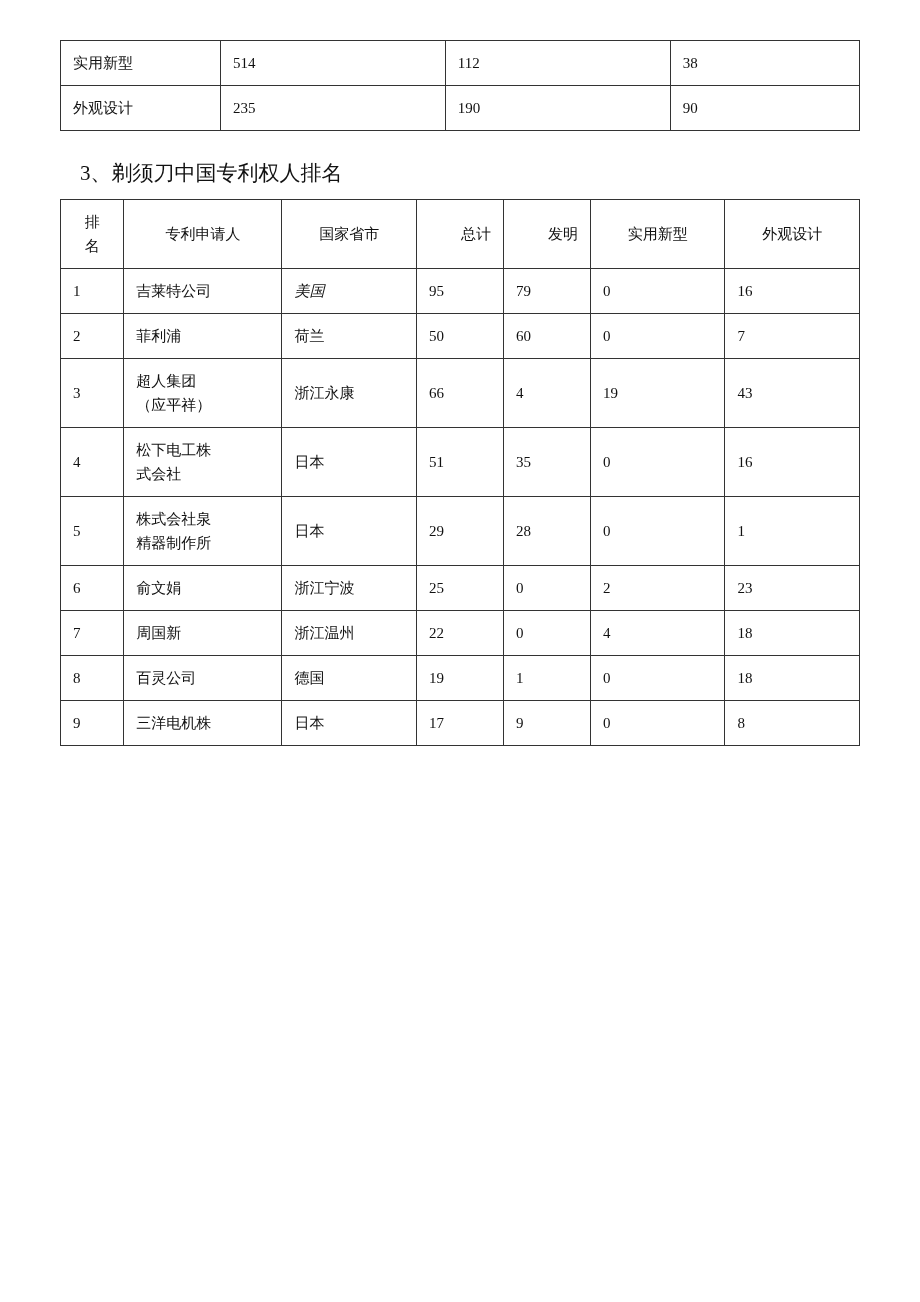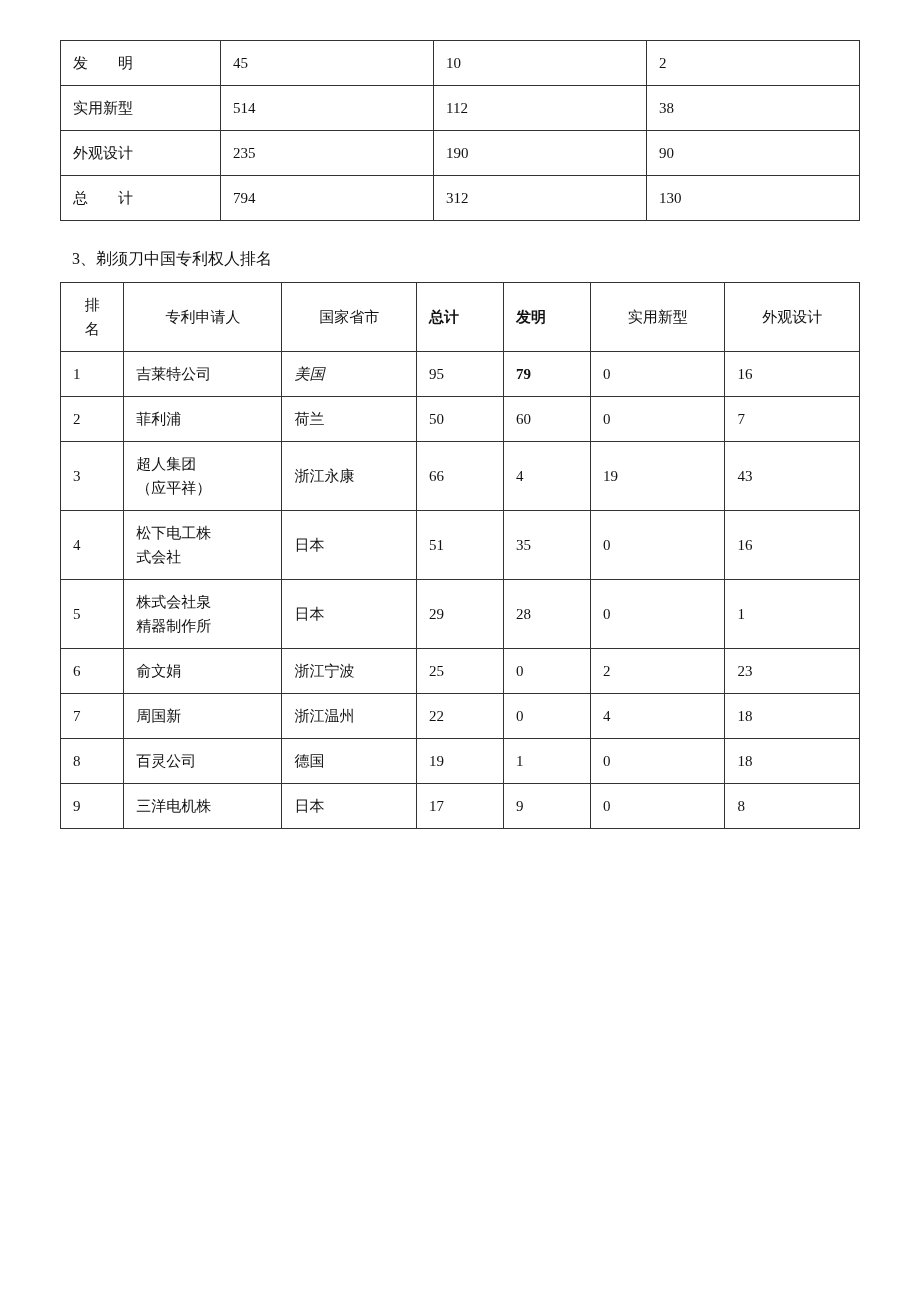--- a/index.html
+++ b/index.html
@@ -4,23 +4,23 @@
   <style>
     * { margin: 0; padding: 0; box-sizing: border-box; }
     body {
       background: #fff;
       font-family: "SimSun", "宋体", serif;
       font-size: 15px;
       color: #111;
       padding: 40px 60px;
     }
     .section-title {
-      font-size: 16px;
+      font-size: 21px;
       margin-bottom: 12px;
-      margin-left: 12px;
+      margin-left: 20px;
     }
     table {
       border-collapse: collapse;
       width: 100%;
       margin-bottom: 28px;
     }
     td, th {
       border: 1px solid #333;
       padding: 10px 12px;
       vertical-align: middle;
@@ -32,66 +32,54 @@
     .ranking-table td {
       vertical-align: middle;
     }
   </style>
 </head>
 <body>
 
 <table class="top-table">
   <tbody id="top-table-body">
       <tr>
-        <td>发　　明</td>
-        <td>45</td>
-        <td>10</td>
-        <td>2</td>
-      </tr>
-      <tr>
         <td>实用新型</td>
         <td>514</td>
         <td>112</td>
         <td>38</td>
       </tr>
       <tr>
         <td>外观设计</td>
         <td>235</td>
         <td>190</td>
         <td>90</td>
-      </tr>
-      <tr>
-        <td>总　　计</td>
-        <td>794</td>
-        <td>312</td>
-        <td>130</td>
       </tr>
     </tbody>
 </table>
 
 <p class="section-title">3、剃须刀中国专利权人排名</p>
 
 <table class="ranking-table">
   <tbody id="ranking-table-body">
       <tr>
         <td style="white-space: pre-line; font-weight: normal; text-align: center;">排
 名</td>
         <td style="white-space: pre-line; font-weight: normal; text-align: center;">专利申请人</td>
         <td style="white-space: pre-line; font-weight: normal; text-align: center;">国家省市</td>
-        <td style="white-space: pre-line; font-weight: bold; text-align: left;">总计</td>
-        <td style="white-space: pre-line; font-weight: bold; text-align: left;">发明</td>
+        <td style="white-space: pre-line; font-weight: normal; text-align: right;">总计</td>
+        <td style="white-space: pre-line; font-weight: normal; text-align: right;">发明</td>
         <td style="white-space: pre-line; font-weight: normal; text-align: center;">实用新型</td>
         <td style="white-space: pre-line; font-weight: normal; text-align: center;">外观设计</td>
       </tr>
       <tr>
         <td style="white-space: pre-line;">1</td>
         <td style="white-space: pre-line;">吉莱特公司</td>
         <td style="white-space: pre-line; font-style: italic;">美国</td>
         <td style="white-space: pre-line;">95</td>
-        <td style="white-space: pre-line; font-weight: bold;">79</td>
+        <td style="white-space: pre-line;">79</td>
         <td style="white-space: pre-line;">0</td>
         <td style="white-space: pre-line;">16</td>
       </tr>
       <tr>
         <td style="white-space: pre-line;">2</td>
         <td style="white-space: pre-line;">菲利浦</td>
         <td style="white-space: pre-line;">荷兰</td>
         <td style="white-space: pre-line;">50</td>
         <td style="white-space: pre-line;">60</td>
         <td style="white-space: pre-line;">0</td>

